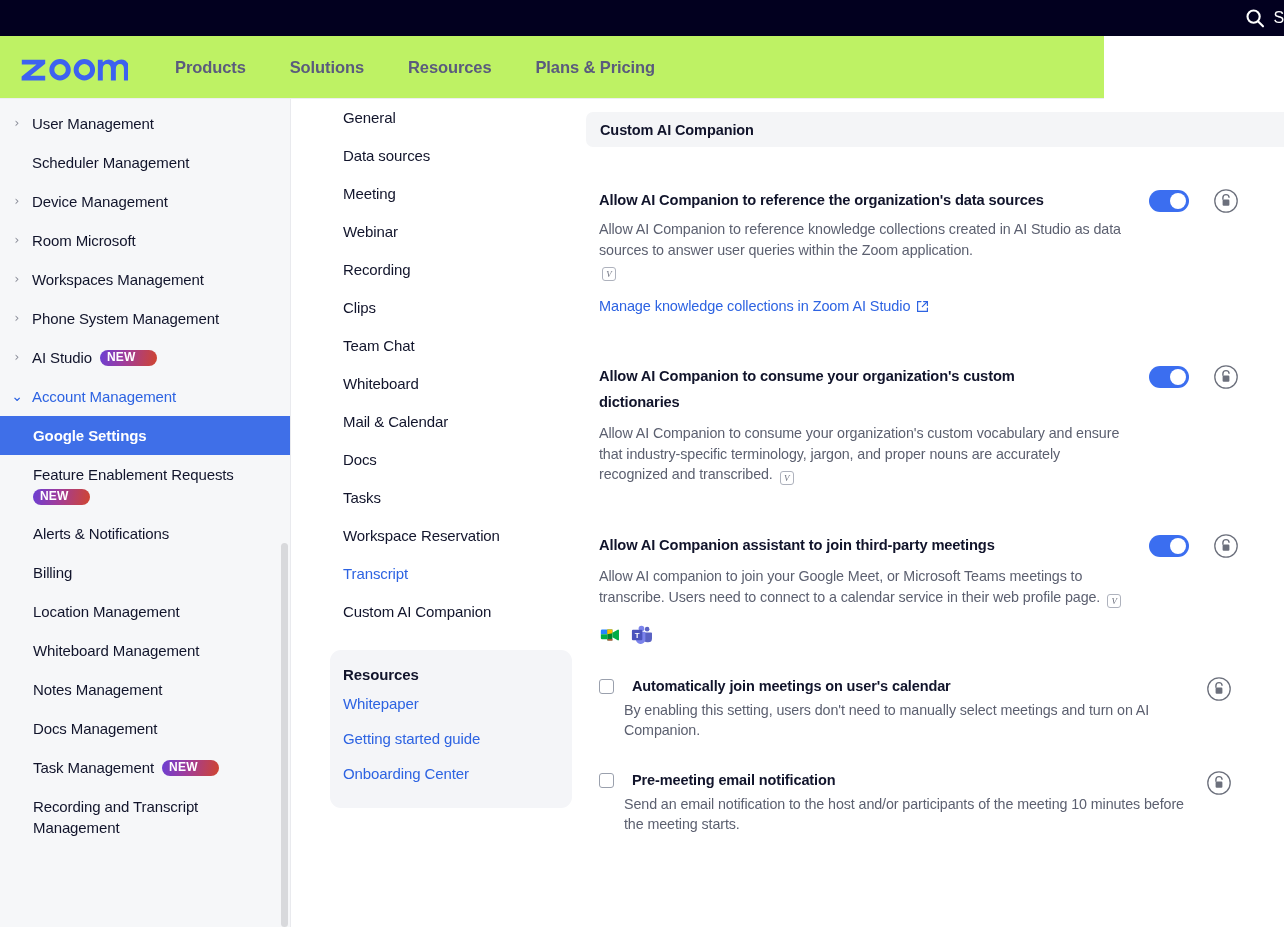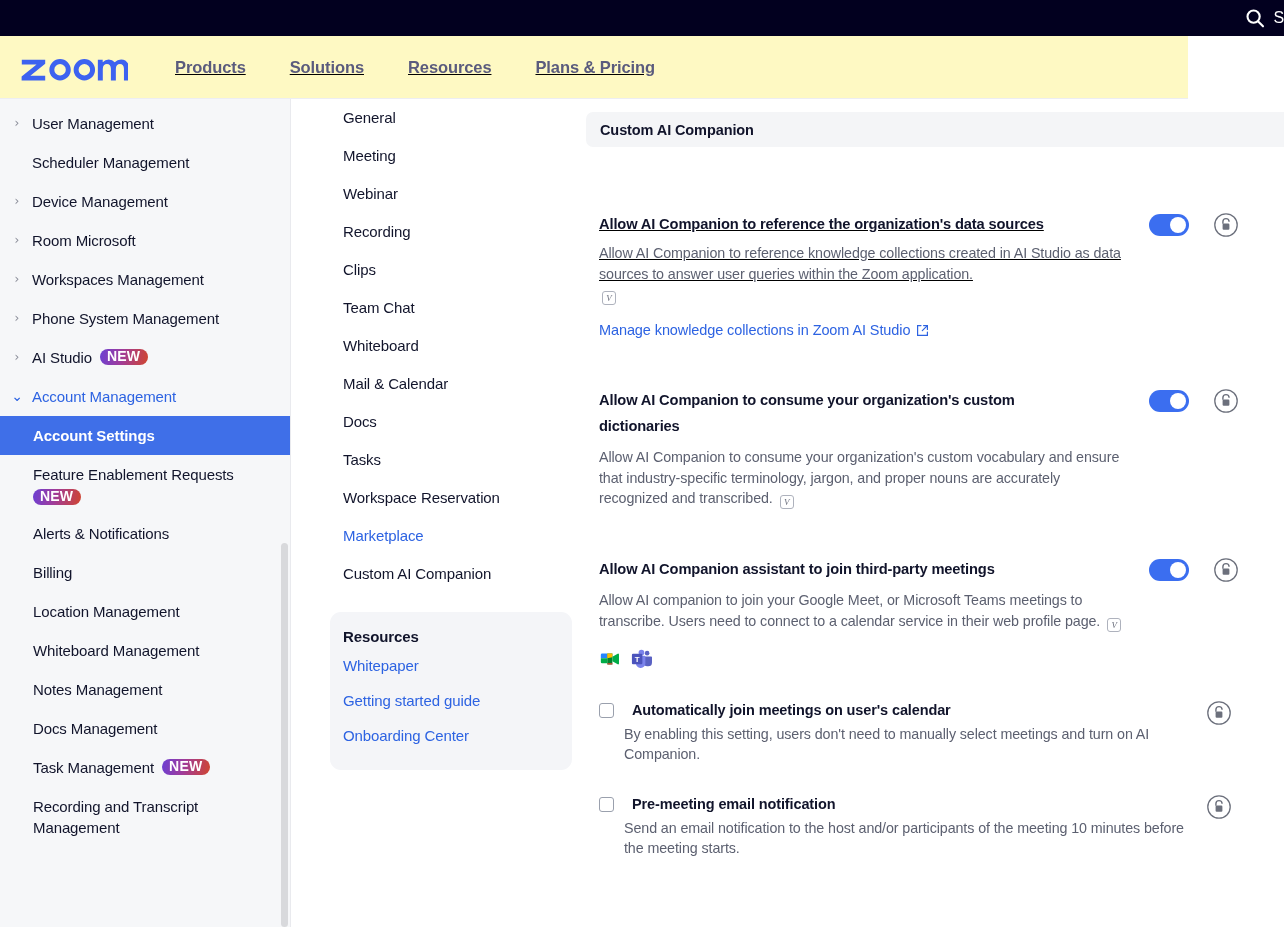--- a/index.html
+++ b/index.html
@@ -19,25 +19,24 @@
   }
   .topbar-search {
     display: flex; align-items: center; gap: 9px;
     color: #ffffff; font-size: 16px; padding-right: 0px;
     margin-right: -18px;
   }
   .search-glyph { width: 20px; height: 20px; display:block; }
 
   
   .navbar {
-    position: absolute; left: 0; top: 36px; width: 1188px; height: 63px;
-    background: #fef9c3;
+    position: absolute; left: 0; top: 36px; width: 1104px; height: 63px;
+    background: #bef264;
     display: flex; align-items: center;
     border-bottom: 1px solid #edeef2;
-    text-decoration: underline;
   }
   .zoom-logo { margin-left: 20px; width: 108px; height: 30px; display:block; }
   .nav-links { display: flex; align-items: center; margin-left: 47px; gap: 44px; }
   .nav-link {
     font-size: 16.5px; font-weight: bold; color: #5a5b7d;
     letter-spacing: -0.1px; cursor: pointer; white-space: nowrap;
   }
 
   
   .sidebar {
@@ -61,22 +60,22 @@
     font-size: 15px; color: #11142b; line-height: 21px; letter-spacing: -0.1px;
   }
   .sb-item.level1 { padding-left: 0; }
   .sb-item.child { padding-left: 33px; }
   .sb-item.open .sb-label { color: #2d63e2; }
   .sb-item.open .sb-chev { color: #2d63e2; }
   .sb-item.selected { background: #3f6fe8; }
   .sb-item.selected .sb-label { color: #ffffff; font-weight: bold; }
   .badge-new {
     display: inline-block; vertical-align: 2px;
-    margin-left: 8px; padding: 2px 8px 3px 7px;
-    border-radius: 9px; color: #ffffff; font-size: 14px; font-weight: bold;
+    margin-left: 8px; padding: 2px 21px 3px 7px;
+    border-radius: 9px; color: #ffffff; font-size: 12px; font-weight: bold;
     letter-spacing: 0.2px; line-height: 11px;
     background: linear-gradient(100deg, #6b3fd4 0%, #a03c9a 45%, #d0452f 100%);
   }
   .badge-block { display:block; margin-left: 0; margin-top: 4px; width: max-content; }
   .sb-scroll-track {
     position: absolute; right: 1px; top: 0; width: 8px; height: 828px;
   }
   .sb-scroll-thumb {
     position: absolute; right: 2px; top: 444px; width: 7px; height: 384px;
     background: #d8d9dc; border-radius: 4px;
@@ -239,21 +238,21 @@
         </div>
         <div class="sb-item level1 ">
           <span class="sb-chev">›</span>
           <span><span class="sb-label">AI Studio</span><span class="badge-new">NEW</span></span>
         </div>
         <div class="sb-item level1 open ">
           <span class="sb-chev" style="font-size: 14px;">⌄</span>
           <span><span class="sb-label">Account Management</span></span>
         </div>
         <div class="sb-item child selected ">
-          <span><span class="sb-label">Account Settings</span></span>
+          <span><span class="sb-label">Google Settings</span></span>
         </div>
         <div class="sb-item child ">
           <span><span class="sb-label">Feature Enablement Requests</span><span class="badge-new badge-block">NEW</span></span>
         </div>
         <div class="sb-item child ">
           <span><span class="sb-label">Alerts &amp; Notifications</span></span>
         </div>
         <div class="sb-item child ">
           <span><span class="sb-label">Billing</span></span>
         </div>
@@ -278,45 +277,46 @@
       </div>
     <div class="sb-divider"></div>
     <div class="sb-scroll-track">
       <div class="sb-scroll-thumb"></div>
     </div>
   </div>
 
   <div class="subnav">
     <div id="subnav-list">
         <div class="subnav-item">General</div>
+        <div class="subnav-item">Data sources</div>
         <div class="subnav-item">Meeting</div>
         <div class="subnav-item">Webinar</div>
         <div class="subnav-item">Recording</div>
         <div class="subnav-item">Clips</div>
         <div class="subnav-item">Team Chat</div>
         <div class="subnav-item">Whiteboard</div>
         <div class="subnav-item">Mail &amp; Calendar</div>
         <div class="subnav-item">Docs</div>
         <div class="subnav-item">Tasks</div>
         <div class="subnav-item">Workspace Reservation</div>
-        <div class="subnav-item link">Marketplace</div>
+        <div class="subnav-item link">Transcript</div>
         <div class="subnav-item">Custom AI Companion</div>
       </div>
     <div class="resources-card">
       <div class="res-title">Resources</div>
       <div class="res-link">Whitepaper</div>
       <div class="res-link">Getting started guide</div>
       <div class="res-link">Onboarding Center</div>
     </div>
   </div>
 
   <div class="main">
     <div class="section-head">Custom AI Companion</div>
 
-    <div class="setting" style="margin-top:64px;text-decoration:underline;">
+    <div class="setting" style="margin-top:40px;">
       <div class="setting-row">
         <div class="setting-title">Allow AI Companion to reference the organization's data sources</div>
         <div class="ctl-toggle"></div>
         <div class="ctl-lock">
           <svg class="lock-svg" viewBox="0 0 26 26" fill="none">
             <circle cx="13" cy="13" r="11.2" stroke="#6c707c" stroke-width="1.3"></circle>
             <path d="M9.9 11.8 V9.7 a3.1 3.1 0 0 1 6.2 0" stroke="#6c707c" stroke-width="1.4" fill="none"></path>
             <rect x="9.6" y="11.6" width="6.8" height="6.2" rx="1.1" fill="#6c707c"></rect>
           </svg>
         </div>

